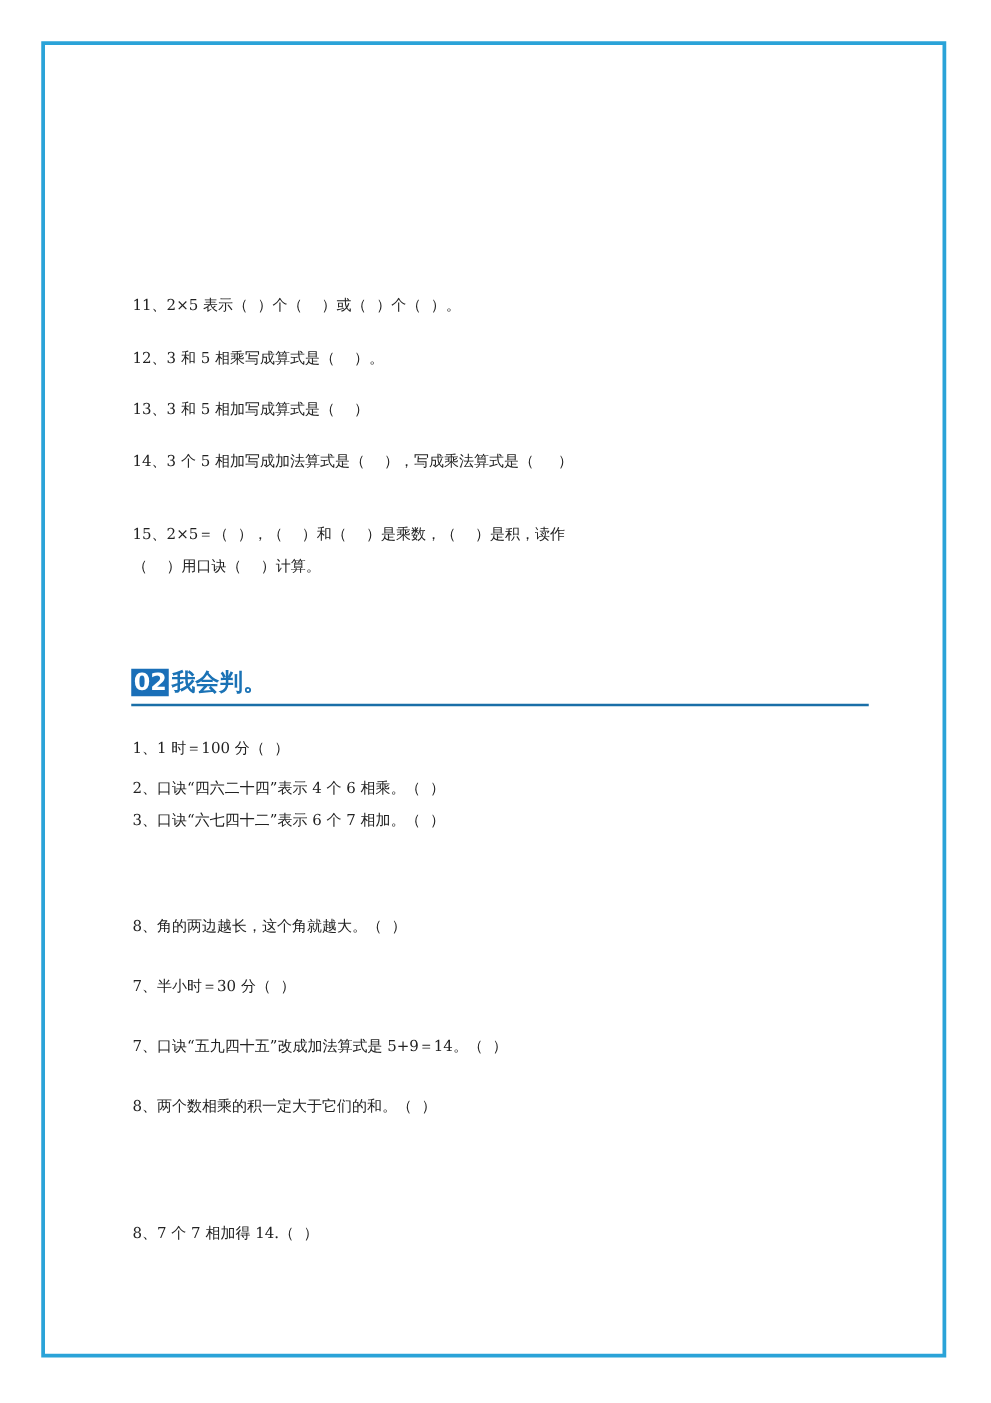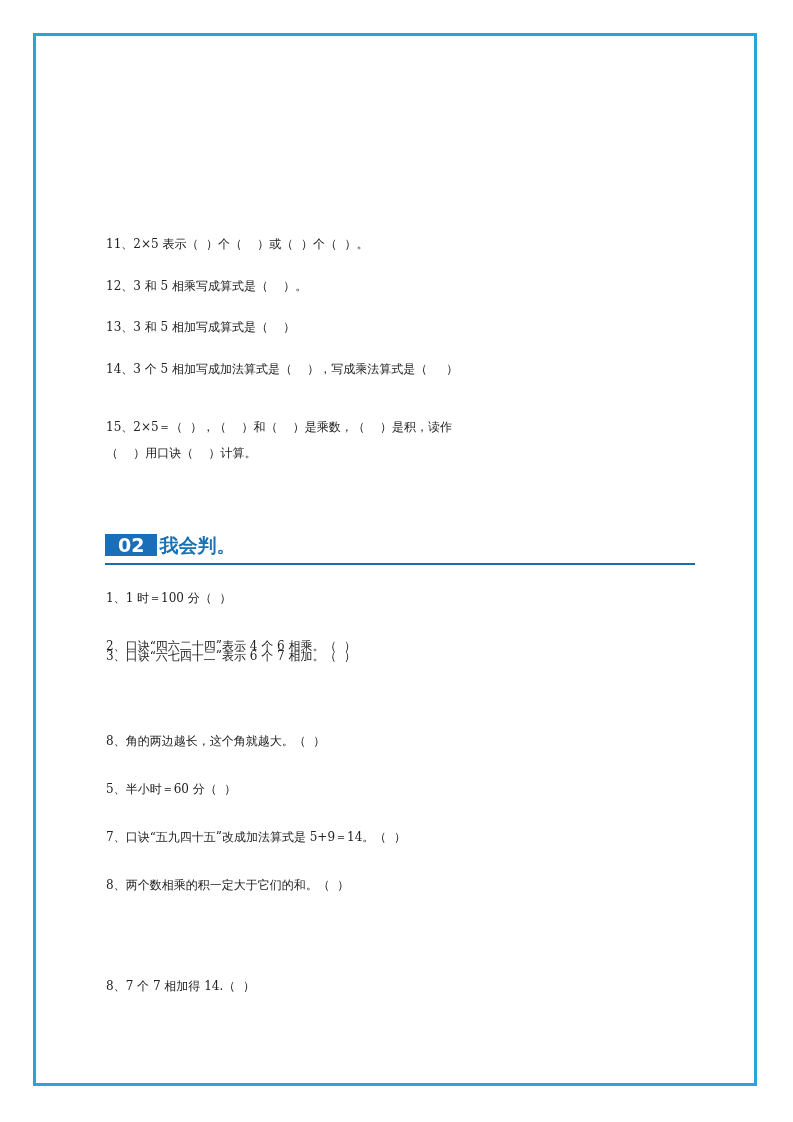--- a/index.html
+++ b/index.html
@@ -3,40 +3,40 @@
 <meta charset="utf-8">
 <style>
   html, body { margin:0; padding:0; background:#ffffff; }
   body { width:793px; height:1122px; position:relative; overflow:hidden;
          font-family: "DejaVu Serif", "Liberation Serif", serif; color:#222; }
   .frame { position:absolute; left:33px; top:33px; width:724px; height:1053px;
            border:3px solid #2aa3d8; box-sizing:border-box; }
   .line { position:absolute; left:106px; font-size:12px; white-space:pre; line-height:22px; }
   .heading { position:absolute; left:105px; top:533px; font-size:19px; font-weight:bold;
              color:#1a72b5; font-family:"DejaVu Sans", "Liberation Sans", sans-serif; }
-  .heading .num { background:#1a6fb8; color:#fff; padding:0 13px; margin-right:2px; }
+  .heading .num { background:#1a6fb8; color:#fff; padding:0 2px; margin-right:2px; }
   .rule { position:absolute; left:105px; top:563px; width:590px; height:2px; background:#1a6fa8; }
 </style>
 </head>
 <body>
 
 <div class="frame"></div>
 
 <div class="line" style="top:233px">11、2×5 表示（  ）个（    ）或（  ）个（  ）。</div>
 <div class="line" style="top:275px">12、3 和 5 相乘写成算式是（    ）。</div>
 <div class="line" style="top:316px">13、3 和 5 相加写成算式是（    ）</div>
 <div class="line" style="top:358px">14、3 个 5 相加写成加法算式是（    ），写成乘法算式是（     ）</div>
 <div class="line" style="top:416px">15、2×5＝（  ），（    ）和（    ）是乘数，（    ）是积，读作</div>
 <div class="line" style="top:442px">（    ）用口诀（    ）计算。</div>
 
 <div class="heading">
   <span class="num">02</span><span>我会判。</span>
 </div>
 <div class="rule"></div>
 
 <div class="line" style="top:587px">1、1 时＝100 分（  ）</div>
-<div class="line" style="top:635px">2、口诀“四六二十四”表示 4 个 6 相乘。（  ）</div>
+<div class="line" style="top:619px">2、口诀“四六二十四”表示 4 个 6 相乘。（  ）</div>
 <div class="line" style="top:645px">3、口诀“六七四十二”表示 6 个 7 相加。（  ）</div>
 <div class="line" style="top:730px">8、角的两边越长，这个角就越大。（  ）</div>
-<div class="line" style="top:778px">5、半小时＝60 分（  ）</div>
+<div class="line" style="top:778px">7、半小时＝30 分（  ）</div>
 <div class="line" style="top:826px">7、口诀“五九四十五”改成加法算式是 5+9＝14。（  ）</div>
 <div class="line" style="top:874px">8、两个数相乘的积一定大于它们的和。（  ）</div>
 <div class="line" style="top:975px">8、7 个 7 相加得 14.（  ）</div>
 
 </body></html>

